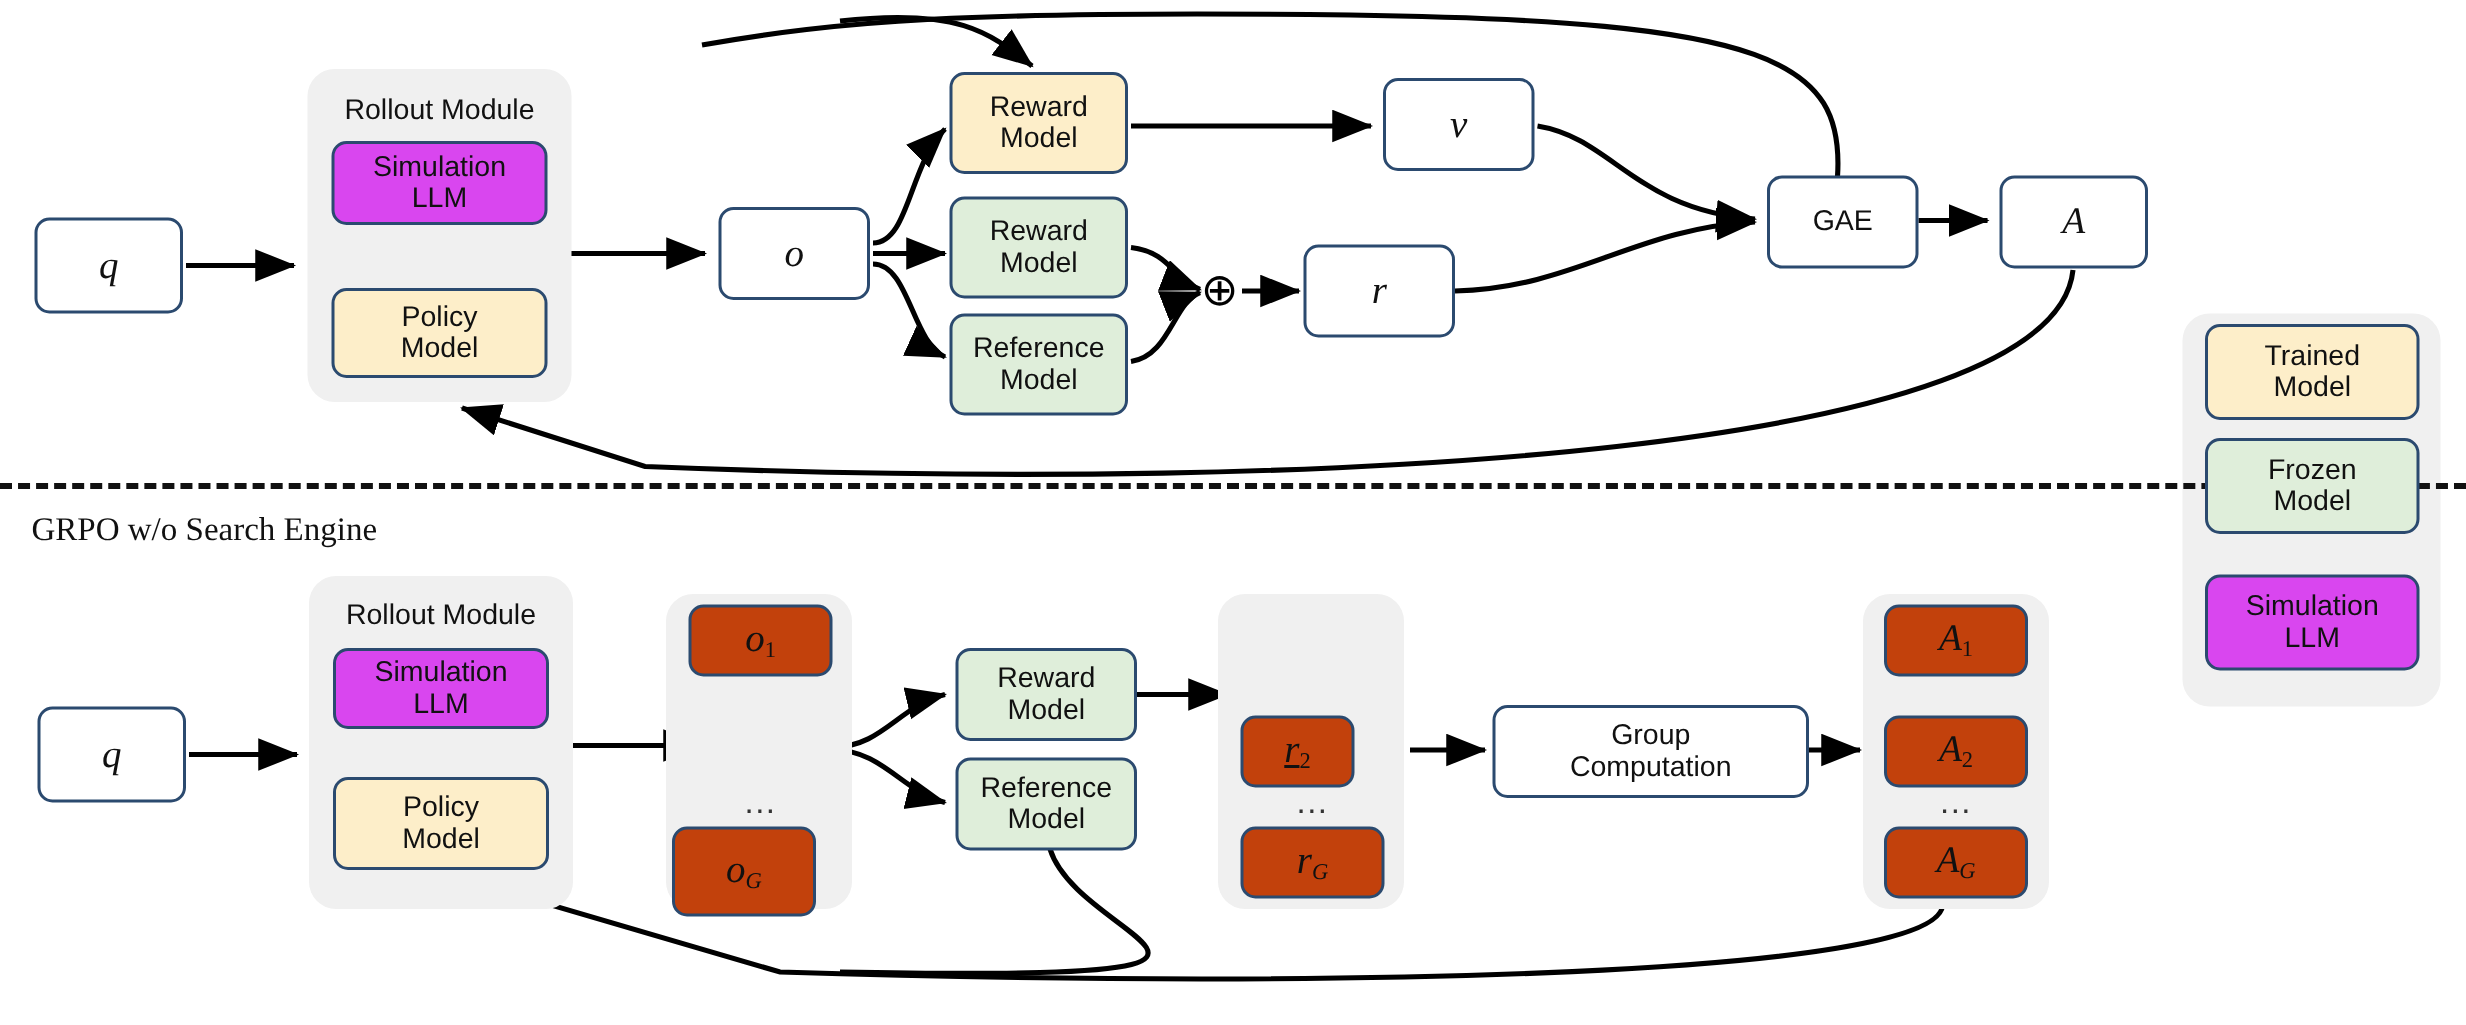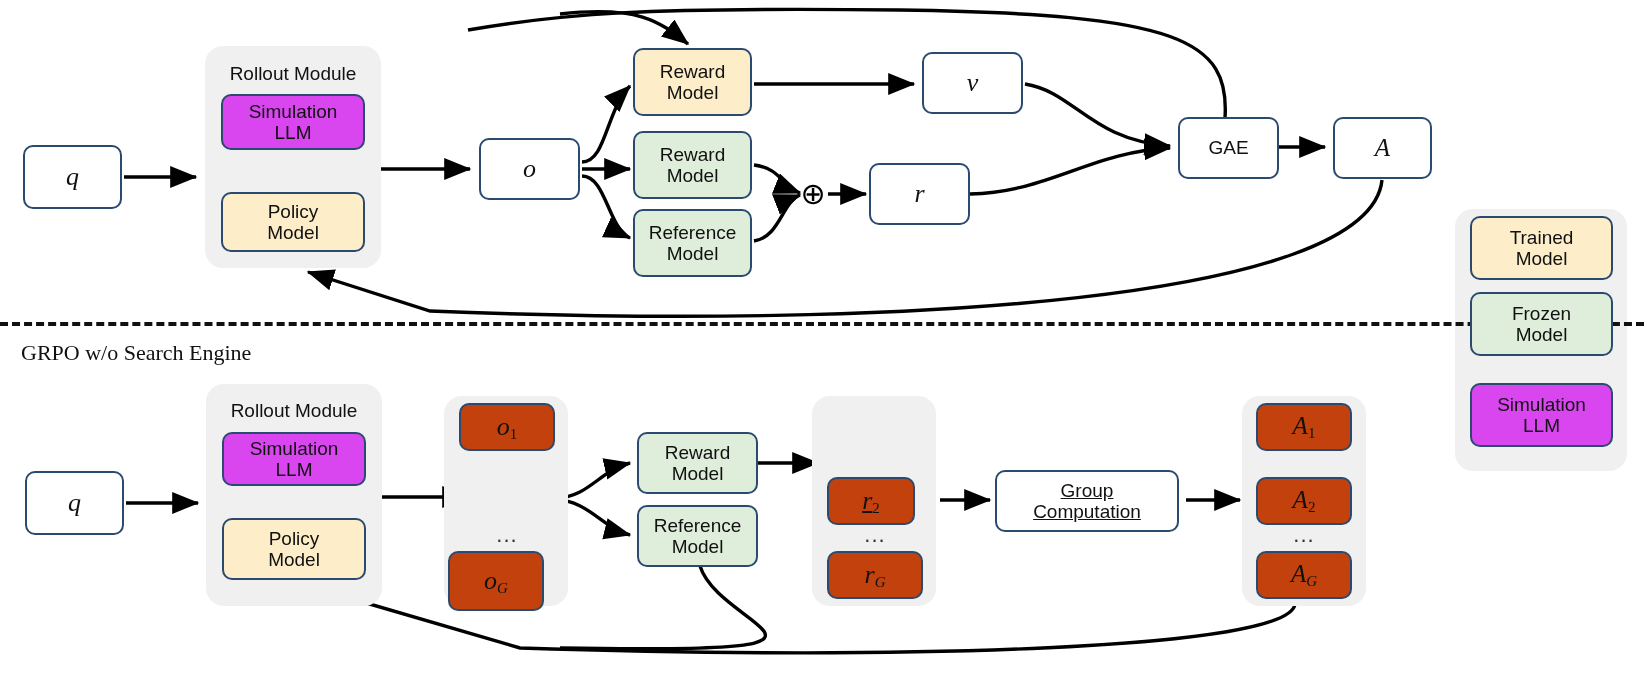--- a/index.html
+++ b/index.html
@@ -194,29 +194,29 @@
   <div class="node green multi" style="left:637px;top:432px;width:121px;height:62px;">
     <span class="ln">Reward</span>
     <span class="ln">Model</span>
   </div>
   <div class="node green multi" style="left:637px;top:505px;width:121px;height:62px;">
     <span class="ln">Reference</span>
     <span class="ln">Model</span>
   </div>
 
   <div class="group" style="left:812px;top:396px;width:124px;height:210px;"></div>
-  <div class="node grayfill" style="left:827px;top:477px;width:88px;height:48px;text-decoration:underline;">
+  <div class="node grayfill" style="left:827px;top:477px;width:76px;height:48px;text-decoration:underline;">
     <span class="mathit"><span>r</span><span class="sub">2</span></span>
   </div>
   <div class="dots" style="left:827px;top:522px;width:96px;">...</div>
   <div class="node grayfill" style="left:827px;top:551px;width:96px;height:48px;text-align:right;">
     <span class="mathit"><span>r</span><span class="subi">G</span></span>
   </div>
 
-  <div class="node plain multi" style="left:995px;top:470px;width:184px;height:62px;text-decoration:underline;">
+  <div class="node plain multi" style="left:995px;top:470px;width:211px;height:62px;">
     <span class="ln">Group</span>
     <span class="ln">Computation</span>
   </div>
 
   <div class="group" style="left:1242px;top:396px;width:124px;height:210px;"></div>
   <div class="node grayfill" style="left:1256px;top:403px;width:96px;height:48px;">
     <span class="mathup"><span>A</span><span class="sub">1</span></span>
   </div>
   <div class="node grayfill" style="left:1256px;top:477px;width:96px;height:48px;">
     <span class="mathup"><span>A</span><span class="sub">2</span></span>

